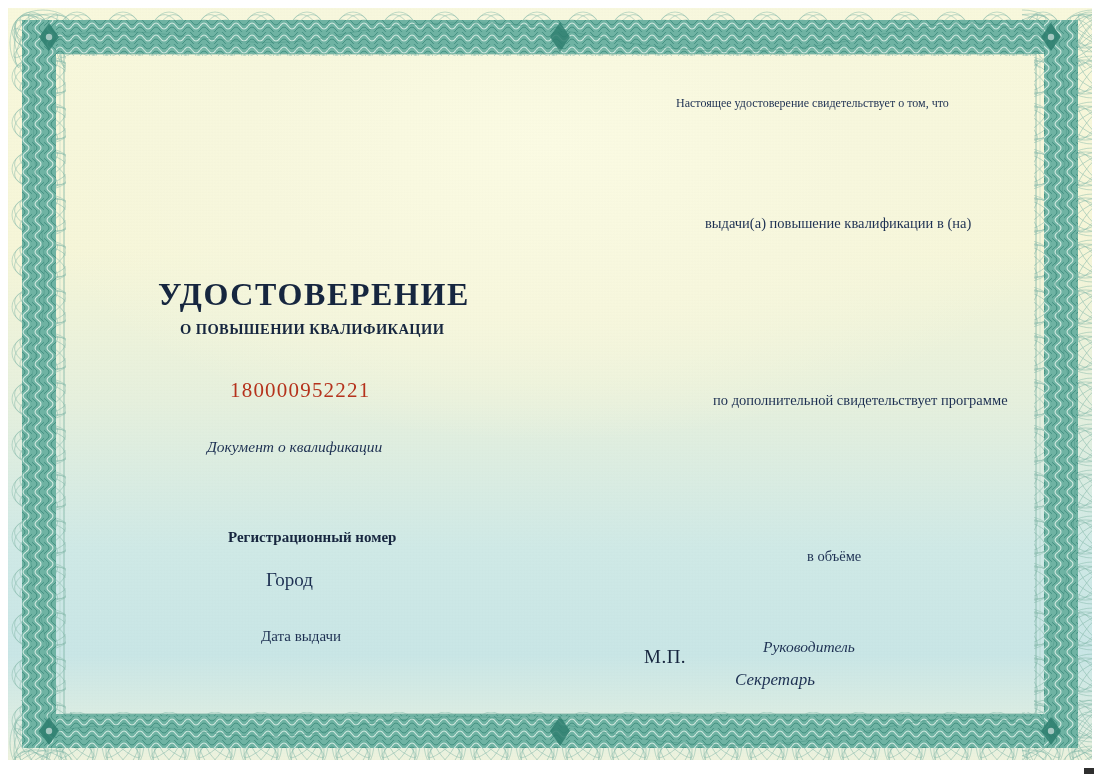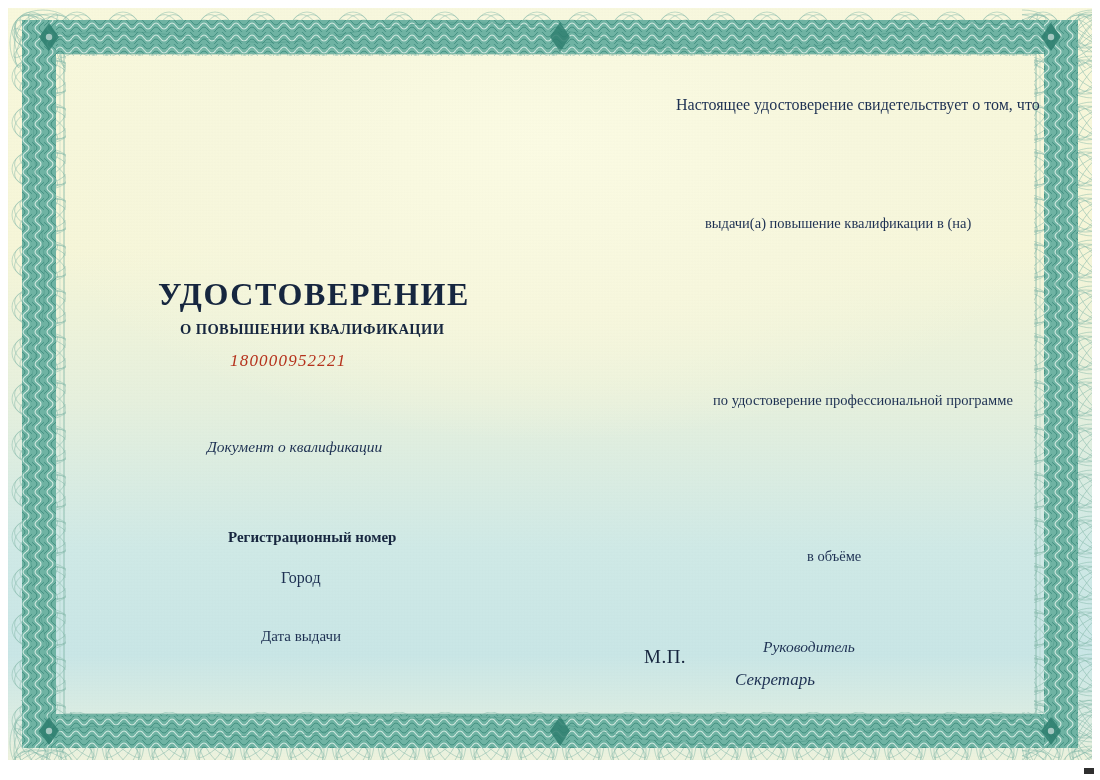--- a/index.html
+++ b/index.html
@@ -70,45 +70,44 @@
   .title-sub {
     left: 172px;
     top: 313px;
     font-size: 14.5px;
     font-weight: bold;
     letter-spacing: .4px;
     color: #16263f;
   }
   .serial {
     left: 222px;
-    top: 343px;
-    font-size: 17px;
+    top: 370px;
+    font-size: 21px;
     letter-spacing: 1.2px;
     color: #b5321c;
     font-family: "Liberation Serif", serif;
-    font-style: italic;
   }
   .doc-kind {
     left: 199px;
     top: 430px;
     font-size: 15.5px;
     font-style: italic;
     color: #1d3052;
   }
   .reg-number {
     left: 220px;
     top: 521px;
     font-size: 15px;
     font-weight: bold;
     color: #17263f;
   }
   .city {
-    left: 273px;
+    left: 258px;
     top: 561px;
-    font-size: 16px;
+    font-size: 19px;
     color: #1d3052;
   }
   .issue-date {
     left: 253px;
     top: 620px;
     font-size: 15px;
     color: #1d3052;
   }
   .stamp-mark {
     left: 636px;
@@ -128,21 +127,21 @@
   .secretary-role {
     left: 727px;
     top: 662px;
     font-size: 17px;
     font-style: italic;
     color: #1d3052;
   }
   .line-certifies {
     left: 668px;
     top: 88px;
-    font-size: 16px;
+    font-size: 12px;
     color: #1d3052;
   }
   .line-passed {
     left: 697px;
     top: 207px;
     font-size: 14.5px;
     color: #1d3052;
   }
   .line-program {
     left: 705px;
@@ -275,19 +274,19 @@
       <div class="txt reg-number">Регистрационный номер</div>
       <div class="txt city">Город</div>
       <div class="txt issue-date">Дата выдачи</div>
 
       <div class="txt stamp-mark">М.П.</div>
       <div class="txt head-role">Руководитель</div>
       <div class="txt secretary-role">Секретарь</div>
 
       <div class="txt line-certifies">Настоящее удостоверение свидетельствует о том, что</div>
       <div class="txt line-passed">выдачи(а) повышение квалификации в (на)</div>
-      <div class="txt line-program">по удостоверение профессиональной программе</div>
+      <div class="txt line-program">по дополнительной свидетельствует программе</div>
       <div class="txt line-volume">в объёме</div>
     </div>
   </div>
 
   <div class="scan-mark"></div>
 </div>
 
 </body></html>

